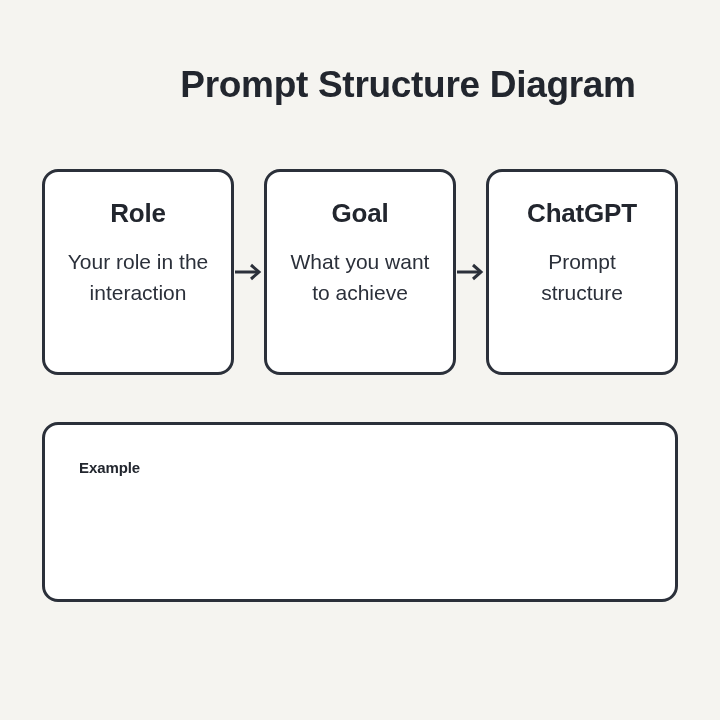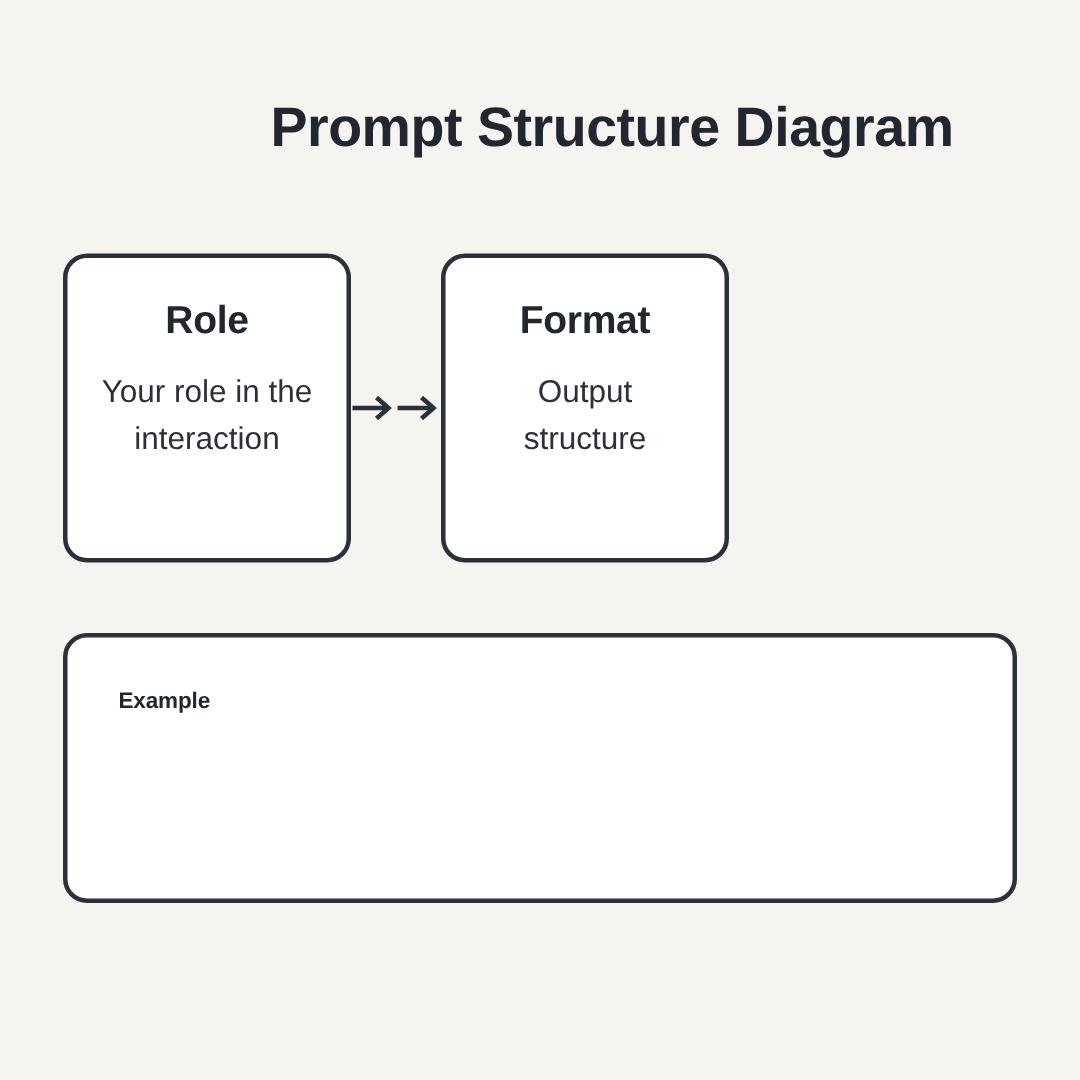--- a/index.html
+++ b/index.html
@@ -134,33 +134,37 @@
 
     <div class="arrow-gap">
       <span>
         <svg width="30" height="20" viewBox="0 0 30 20" aria-hidden="true">
           <line x1="1" y1="10" x2="25" y2="10" stroke="#2B303A" stroke-width="3" stroke-linecap="butt"></line>
           <polyline points="17,3 25,10 17,17" fill="none" stroke="#2B303A" stroke-width="3" stroke-linecap="butt" stroke-linejoin="miter"></polyline>
         </svg>
       </span>
     </div>
 
+    <div class="step-box">
+      <div class="step-title">Goal</div>
+      <div class="step-desc">What you want to achieve</div>
+    </div>
 
     <div class="arrow-gap">
       <span>
         <svg width="30" height="20" viewBox="0 0 30 20" aria-hidden="true">
           <line x1="1" y1="10" x2="25" y2="10" stroke="#2B303A" stroke-width="3" stroke-linecap="butt"></line>
           <polyline points="17,3 25,10 17,17" fill="none" stroke="#2B303A" stroke-width="3" stroke-linecap="butt" stroke-linejoin="miter"></polyline>
         </svg>
       </span>
     </div>
 
     <div class="step-box">
-      <div class="step-title">Format</div>
-      <div class="step-desc">Output structure</div>
+      <div class="step-title">ChatGPT</div>
+      <div class="step-desc">Prompt structure</div>
     </div>
 
   </div>
 
   <div class="example-box">
     <div class="example-label">Example</div>
   </div>
 
 </div>
 

